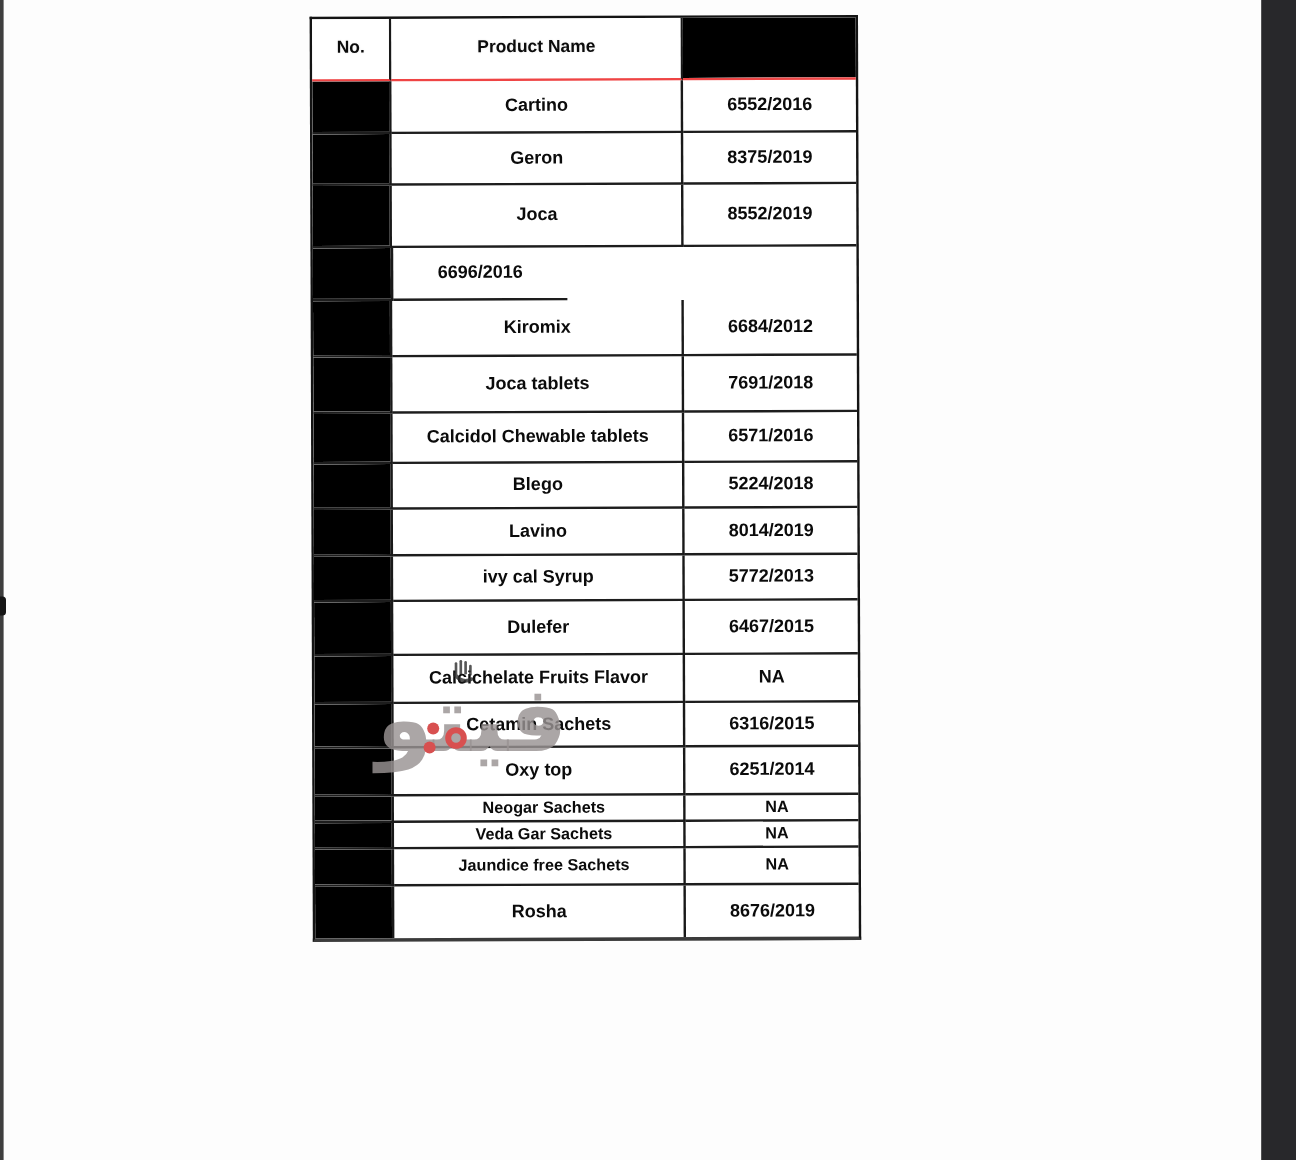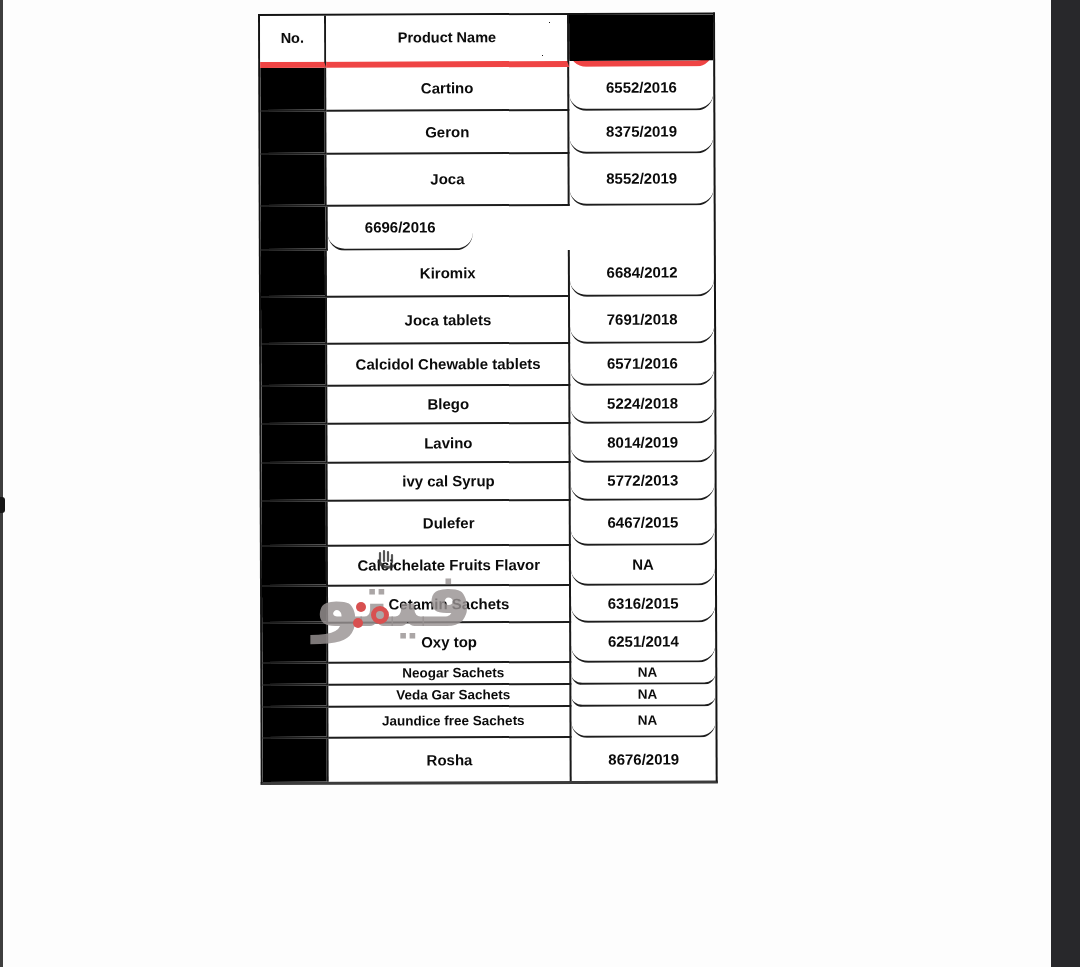--- a/index.html
+++ b/index.html
@@ -30,27 +30,27 @@
     background:#ffffff;
   }
   .trow { display:flex; width:100%; }
   .cell {
     position:relative;
     display:flex; align-items:center; justify-content:center;
     border-right:2px solid #191919; border-bottom:2px solid #1d1d1d;
     font-weight:700; color:#0b0b0b; font-size:15px;
     text-align:center; line-height:1.05;
   }
-  .cell:last-child { border-right:none;border-radius:17px; }
+  .cell:last-child { border-right:none; }
   .trow:last-child .cell { border-bottom:none; }
   .col-no   { width:67px; }
   .col-name { width:245px; }
   .col-reg  { width:145px; }
   .thead { height:52px; }
-  .thead .cell { border-bottom:6px solid #ef4444; font-size:14.5px; }
+  .thead .cell { border-bottom:2px solid #ef4444; font-size:14.5px; }
   .thin-row .cell { font-size:13.5px;padding-left:8px; }
   .noise-fill {
     position:absolute; left:0; top:0; width:100%; height:100%;
     pointer-events:none; display:block;
   }
   .noise-light-wrap { opacity:.9; }
   .head-label { position:relative; z-index:2; text-shadow:0 0 2px #e8e8e8; }
   
   .watermark {
     position:absolute; left:283px; top:560px; width:190px; height:100px;

